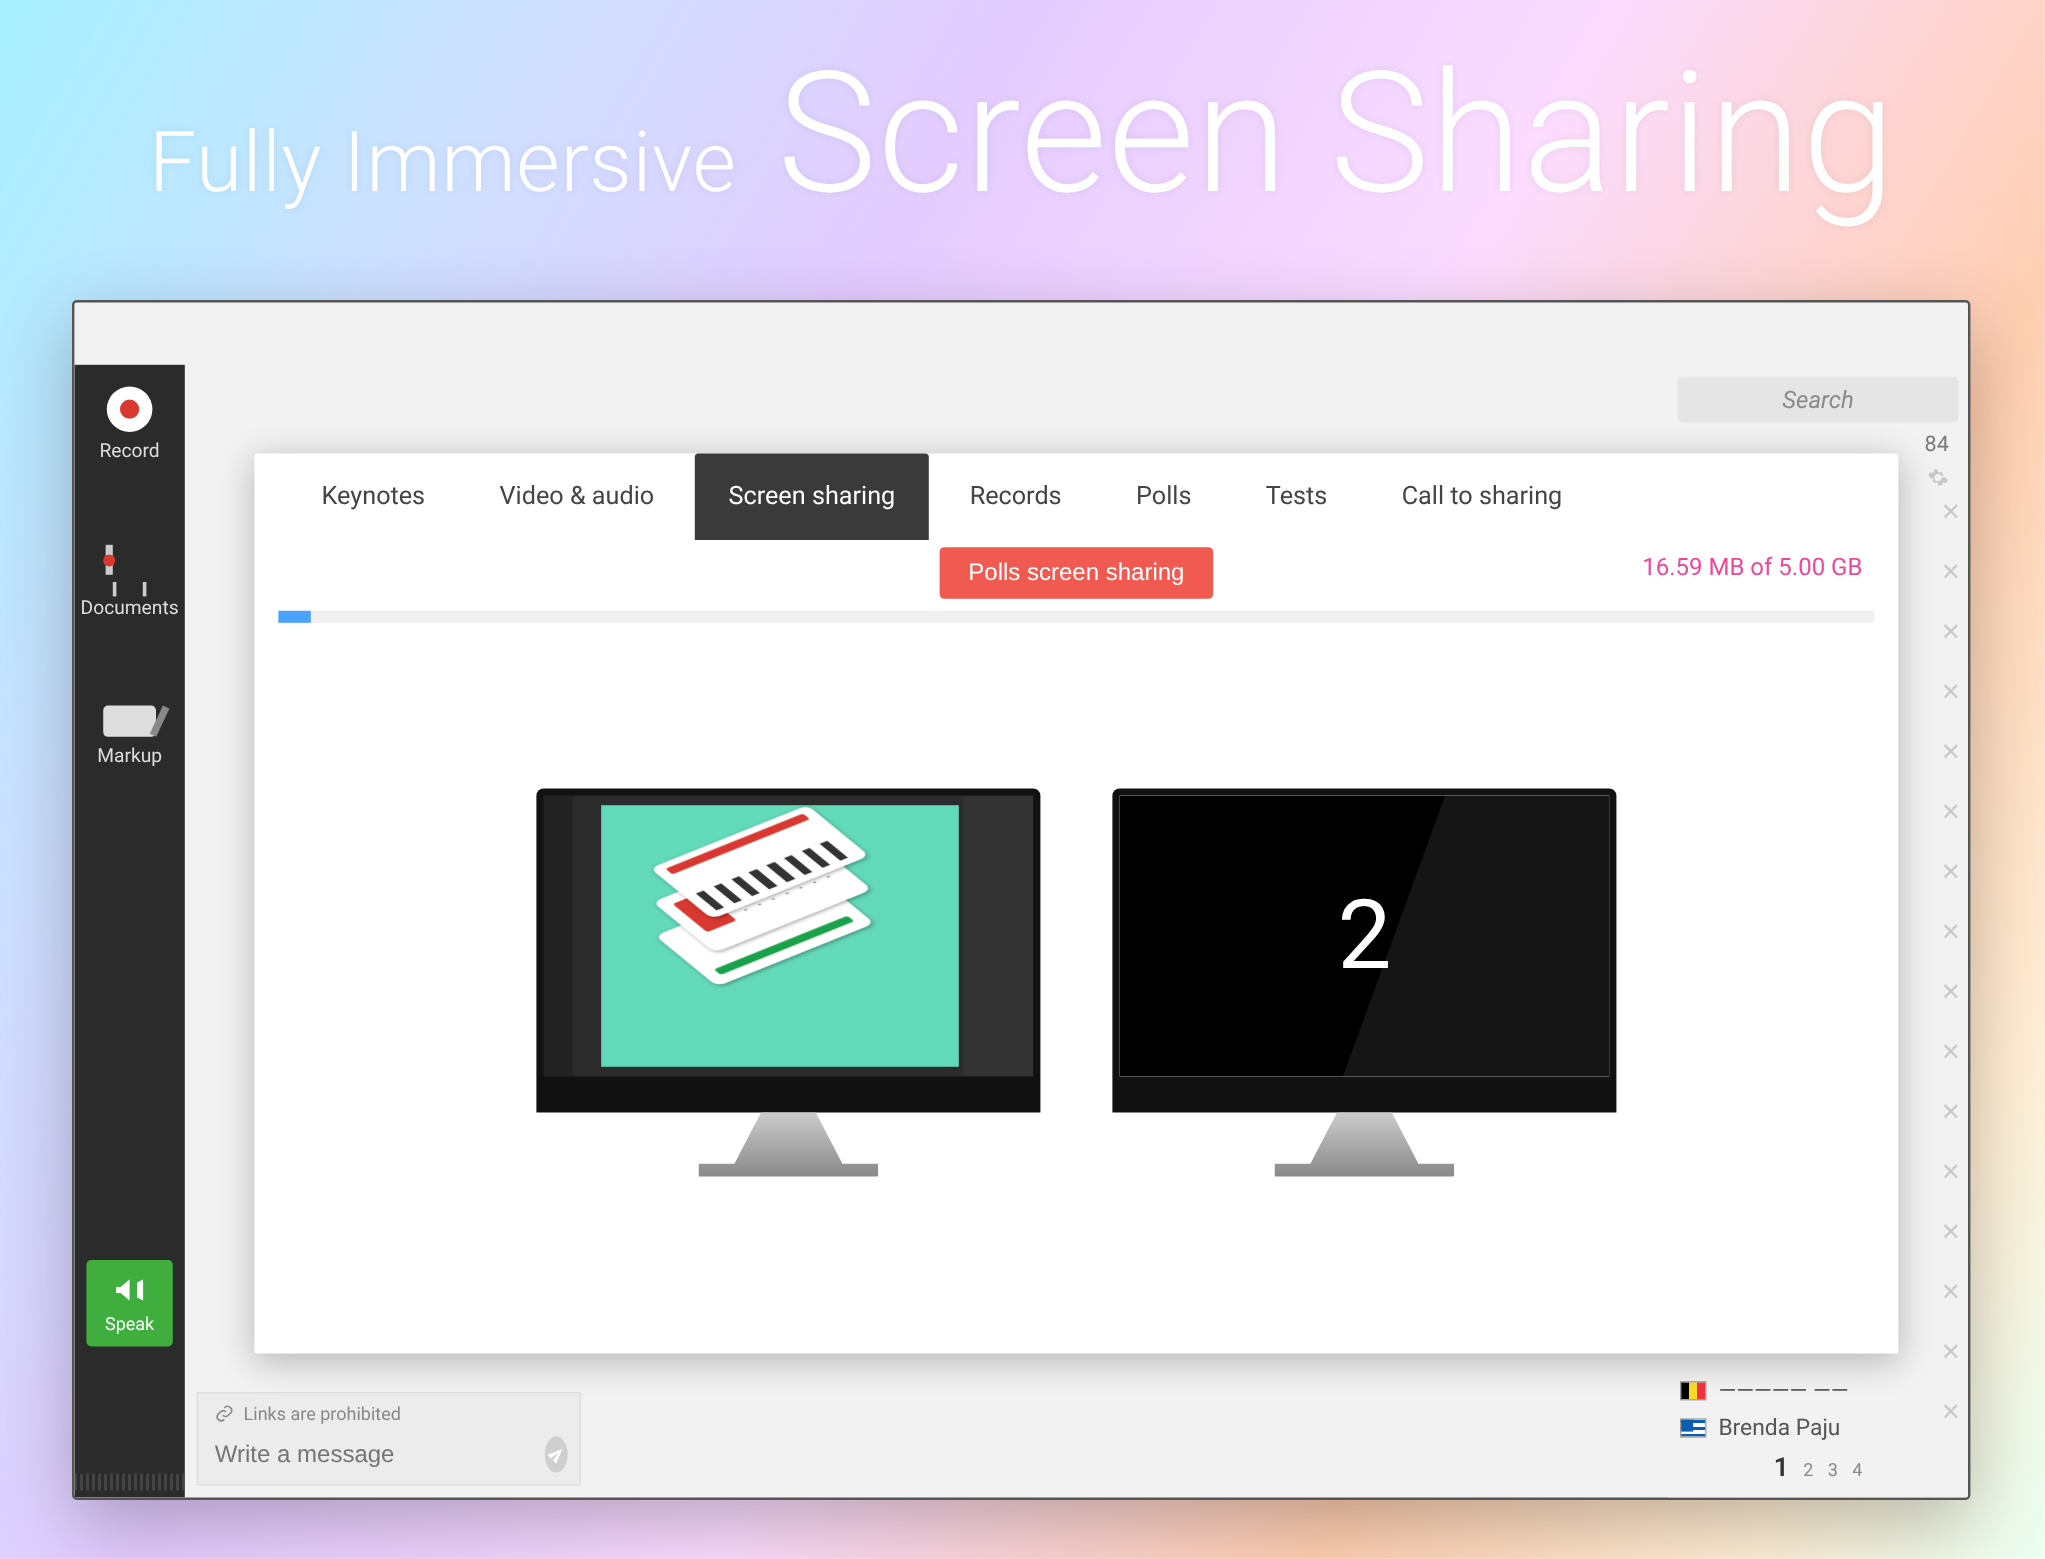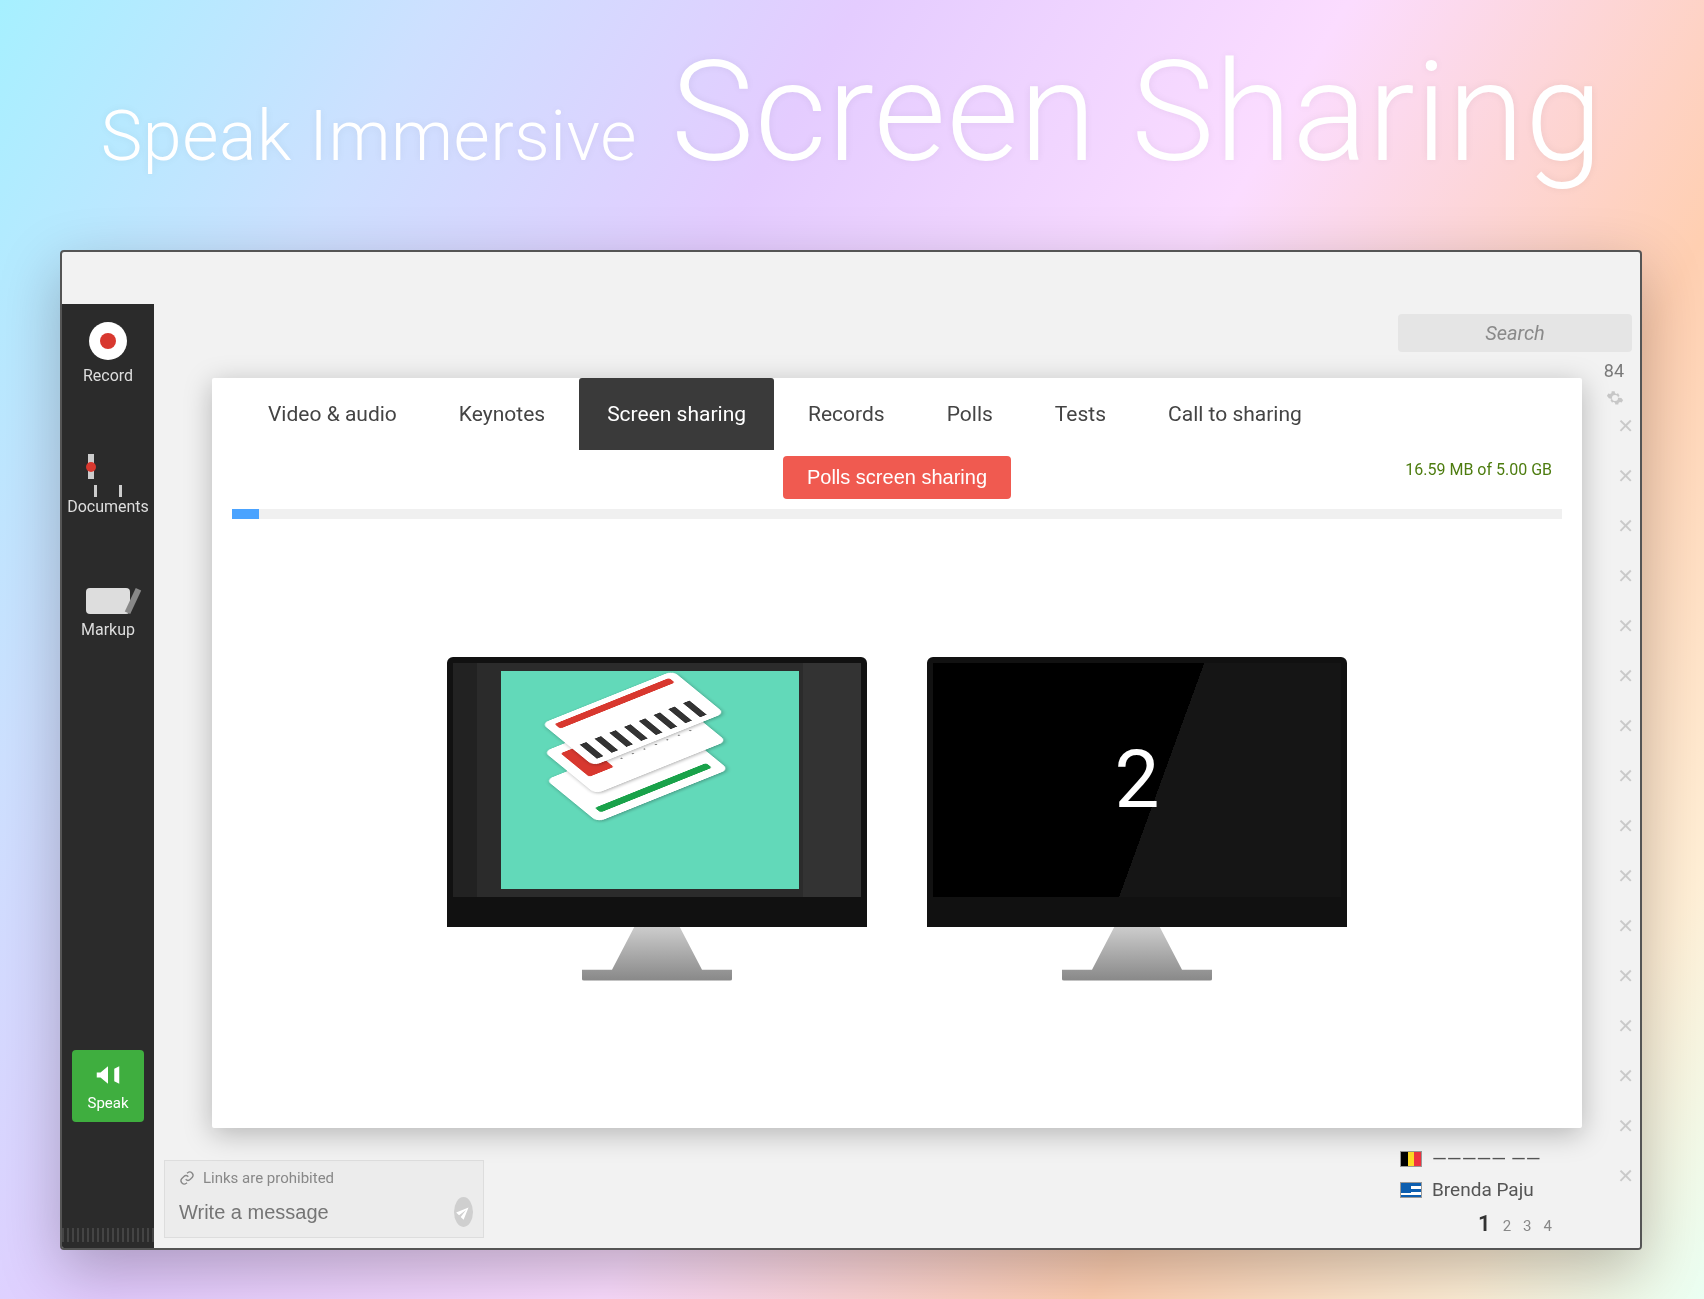--- a/index.html
+++ b/index.html
@@ -109,21 +109,21 @@
     background:#fff; border-radius:2px;
     box-shadow:0 6px 28px rgba(0,0,0,.25);
     display:flex; flex-direction:column;
   }
   .share-tabs{ height:72px; display:flex; align-items:stretch; padding:0 28px; gap:6px;}
   .share-tab{ padding:0 28px; display:flex; align-items:center; font-size:21px; color:#444; cursor:pointer; border-radius:3px 3px 0 0;}
   .share-tab.active{ background:#3a3a3a; color:#fff;}
 
   .share-toolbar{ display:flex; align-items:center; justify-content:center; position:relative; padding:6px 0 10px 0;}
   .stop-btn{ background:#f05a50; color:#fff; border:none; font-size:20px; padding:10px 24px; border-radius:4px; cursor:pointer;}
-  .storage{ position:absolute; right:30px; top:10px; font-size:16px; color:#4d7c0f;}
+  .storage{ position:absolute; right:30px; top:10px; font-size:20px; color:#ec4899;}
 
   .progress-band{ height:10px; background:#f0f0f0; margin:0 20px; position:relative;}
   .progress-band .fill{ position:absolute; left:0; top:0; height:100%; width:2%; background:#4aa3ff;}
 
   .monitors{ flex:1; display:flex; align-items:center; justify-content:center; gap:60px; padding:40px 40px 50px 40px;}
 
   .monitor{ width:420px; display:flex; flex-direction:column; align-items:center;}
   .screen{ width:420px; height:270px; border:6px solid #111; border-bottom-width:30px; border-radius:6px 6px 0 0; background:#000; position:relative; overflow:hidden;}
   .stand{ width:150px; height:54px; background:linear-gradient(#ccc,#888); clip-path:polygon(35% 0,65% 0,80% 80%,100% 80%,100% 100%,0 100%,0 80%,20% 80%); border-radius:2px;}
 
@@ -147,21 +147,21 @@
 
   .screen.blank{ background:linear-gradient(110deg,#000 0 55%,#151515 55%);}
   .screen.blank .num{ position:absolute; inset:0; display:flex; align-items:center; justify-content:center;
      color:#fff; font-size:80px; font-weight:400;}
 
 </style>
 </head>
 <body>
 
 <div class="promo-title">
-  <span class="promo-small">Speak Immersive</span>
+  <span class="promo-small">Fully Immersive</span>
   <span class="promo-big">Screen Sharing</span>
 </div>
 
 <div class="app-window">
 
 
   <div class="app-body">
 
     <div class="sidebar">
       <div class="side-item">
@@ -256,22 +256,22 @@
           <span>4</span>
         </div>
       </div>
     </div>
 
   </div>
 
   <div class="share-panel">
 
     <div class="share-tabs">
+      <div class="share-tab">Keynotes</div>
       <div class="share-tab">Video &amp; audio</div>
-      <div class="share-tab">Keynotes</div>
       <div class="share-tab active">Screen sharing</div>
       <div class="share-tab">Records</div>
       <div class="share-tab">Polls</div>
       <div class="share-tab">Tests</div>
       <div class="share-tab">Call to sharing</div>
     </div>
 
     <div class="share-toolbar">
       <button class="stop-btn">Polls screen sharing</button>
       <span class="storage">16.59 MB of 5.00 GB</span>

